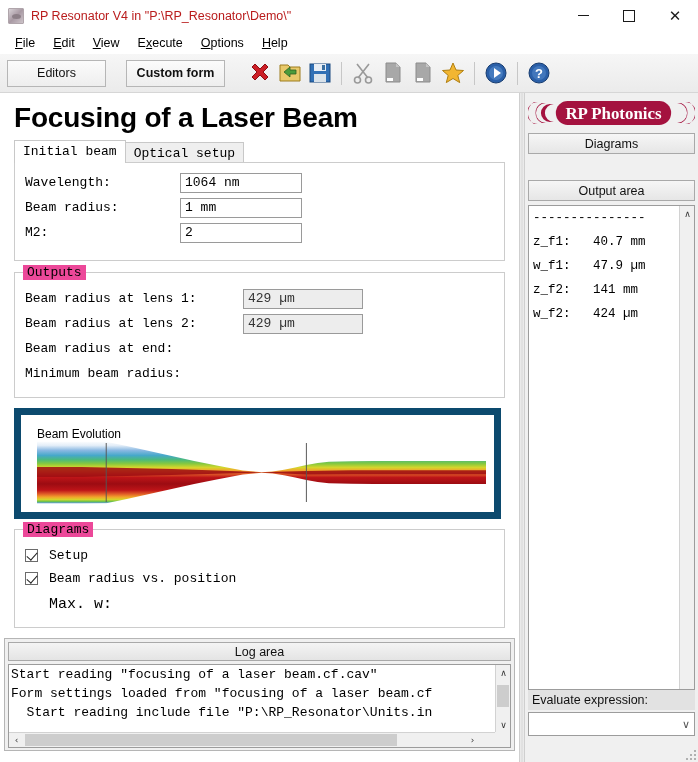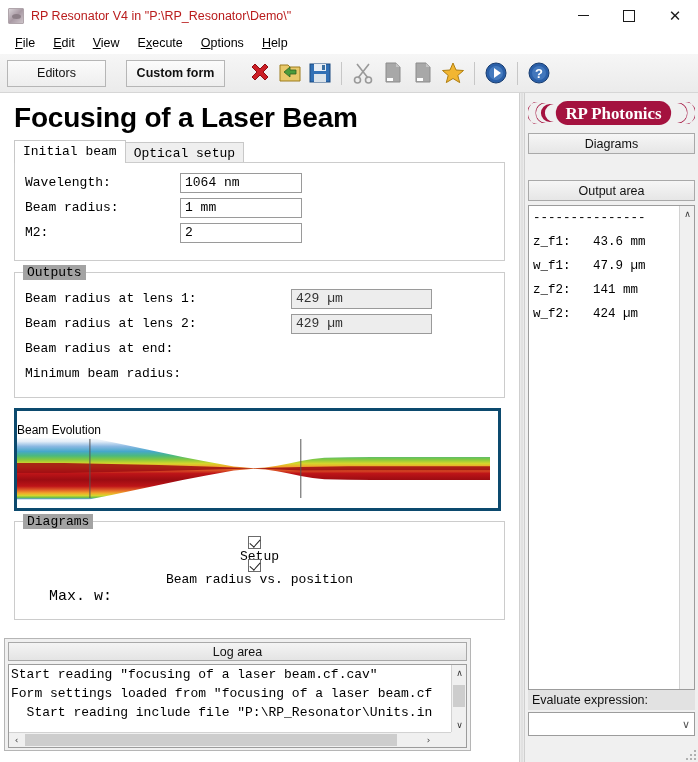--- a/index.html
+++ b/index.html
@@ -111,51 +111,51 @@
     height:20px; padding:1px 4px; width:122px; outline:none;
   }
   .finput.ro { background:#ededed; color:#333; }
 
   
   .group {
     margin:10px 14px 0 14px; border:1px solid #cccccc; position:relative;
     padding:14px 10px 10px 10px;
   }
   .group > .glegend {
-    position:absolute; top:-8px; left:8px; background:#a3a3a3; padding:0 4px;
+    position:absolute; top:-8px; left:8px; background:#ec4899; padding:0 4px;
     font-family:"Liberation Mono", monospace; font-size:13px; color:#000;
   }
   .olabel { width:218px; }
-  .oinput { width:141px; background:#ededed;margin-left:48px; }
-
-  
-  .beambox { margin:10px 18px 0 14px; border:3px solid #0c4a6e; position:relative; padding:12px 8px 8px 0; }
+  .oinput { width:120px; background:#ededed; }
+
+  
+  .beambox { margin:10px 18px 0 14px; border:7px solid #0c4a6e; position:relative; padding:12px 8px 8px 16px; }
   .beamcanvas { width:100%; height:63px; display:block; }
 
   
-  .chkrow { display:flex; align-items:center; height:23px;flex-direction:column; }
+  .chkrow { display:flex; align-items:center; height:23px; }
   .chkbox {
     width:13px; height:13px; border:1px solid #6b6b6b; background:#fff;
     margin-right:11px; position:relative; flex:0 0 auto;
   }
   .chkbox.on::after {
     content:""; position:absolute; left:3px; top:0px; width:5px; height:9px;
     border:solid #222; border-width:0 1.6px 1.6px 0; transform:rotate(42deg);
   }
   .chklabel { font-family:"Liberation Mono", monospace; font-size:13px; }
   .maxrow { display:flex; align-items:center; height:25px; margin-left:24px; margin-top:2px; }
   .maxlabel { font-family:"Liberation Mono", monospace; font-size:15px; width:66px; }
   .maxinput {
     font-family:"Liberation Mono", monospace; font-size:13px;
     border:1px solid #8f8f8f; background:#fff; height:21px; padding:1px 4px; width:128px; outline:none;
   }
 
   
   .logwrap {
-    position:absolute; left:4px; top:545px; width:467px; height:113px;
+    position:absolute; left:4px; top:545px; width:511px; height:113px;
     border:1px solid #b5b5b5; background:#f0f0f0; padding:3px;
   }
   .logheader {
     height:19px; background: linear-gradient(#f4f4f4,#e4e4e4); border:1px solid #a9a9a9;
     display:flex; align-items:center; justify-content:center; font-size:12.5px; color:#111;
   }
   .logbody {
     position:relative; margin-top:3px; height:84px; border:1px solid #9c9c9c; background:#ffffff;
     overflow:hidden;
   }
@@ -470,21 +470,21 @@
     </div>
 
     <div class="sidebtn">Diagrams</div>
 
     <div style="height:22px"></div>
 
     <div class="sidebtn">Output area</div>
 
     <div class="outbox" style="height:485px;">
       <div class="outtext">---------------</div>
-      <div class="outtext">z_f1:   43.6 mm</div>
+      <div class="outtext">z_f1:   40.7 mm</div>
       <div class="outtext">w_f1:   47.9 µm</div>
       <div class="outtext">z_f2:   141 mm</div>
       <div class="outtext">w_f2:   424 µm</div>
       <div class="vscroll" style="bottom:0;">
         <div class="sbbtn">∧</div>
       </div>
     </div>
 
     <div class="evallabel">Evaluate expression:</div>
     <div class="evalinput">

